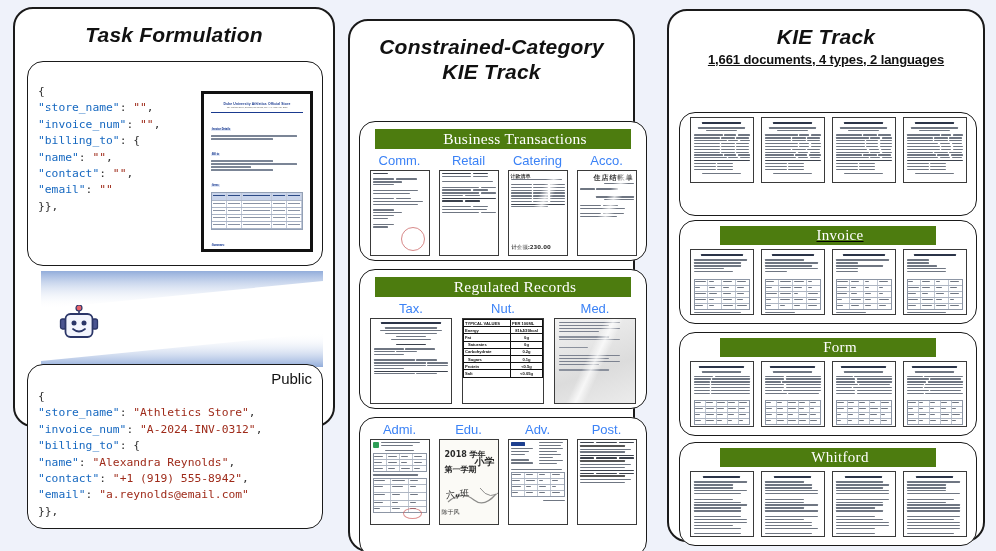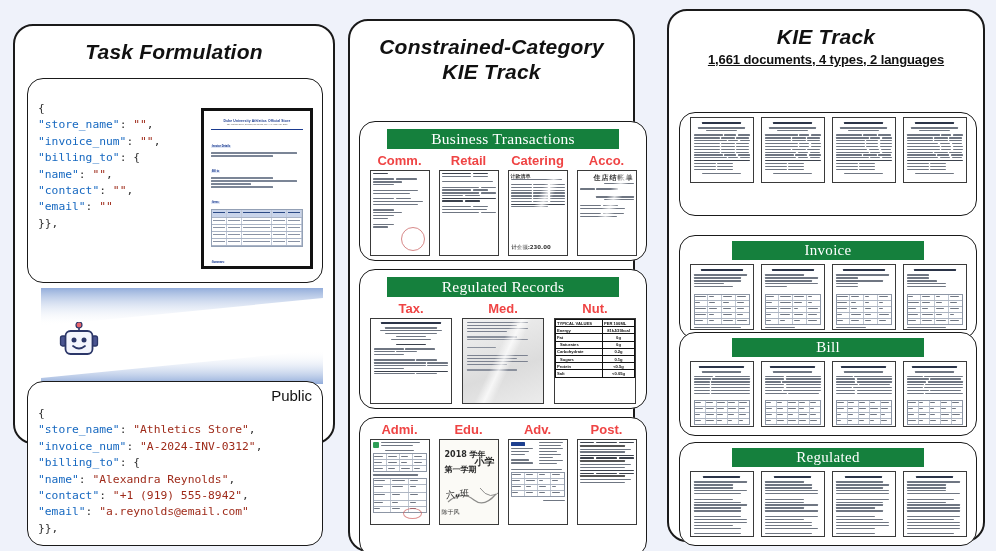--- a/index.html
+++ b/index.html
@@ -16,21 +16,21 @@
     position:absolute;background:#ffffff;
     border:2.2px solid #1a1a1a;border-radius:20px;
     box-sizing:border-box;
   }
   .subpanel{
     background:#ffffff;border:1.8px solid #1a1a1a;border-radius:16px;
     box-sizing:border-box;position:relative;
   }
 
   
-  #left-panel{left:13px;top:24px;width:322px;height:420px;}
+  #left-panel{left:13px;top:7px;width:322px;height:420px;}
   .panel-title{
     font-weight:bold;font-style:italic;font-size:21px;color:#111;
     text-align:center;letter-spacing:.2px;
   }
   #left-title{margin-top:14px;}
 
   #schema-box{position:absolute;left:12px;top:52px;width:296px;height:205px;}
   #output-box{position:absolute;left:12px;top:355px;width:296px;height:165px;}
 
   .box-label{
@@ -82,41 +82,41 @@
   .stat{
     text-align:center;font-size:13px;font-weight:bold;color:#111;
     text-decoration:underline;margin-top:3px;letter-spacing:-.1px;
   }
   .mid-sub{position:absolute;left:9px;width:288px;}
   #mid-sub-0{top:100px;height:140px;}
   #mid-sub-1{top:248px;height:140px;}
   #mid-sub-2{top:396px;height:140px;}
 
   .band{
-    margin:7px auto 0;height:20px;background:#15803d;color:#fff;
+    margin:7px auto 0;height:20px;background:#4d7c0f;color:#fff;
     font-family:"Liberation Serif",serif;font-size:15.5px;
-    display:flex;align-items:center;justify-content:center;letter-spacing:.3px;
+    display:flex;align-items:center;justify-content:center;letter-spacing:.3px;padding-left:24px;
   }
   .mid-sub .band{width:232px;}
 
   .cat-row{display:flex;justify-content:space-around;margin-top:4px;padding:0 5px;}
   .cat{display:flex;flex-direction:column;align-items:center;}
-  .cat-label{font-size:13px;font-weight:bold;color:#ef4444;margin-bottom:2px;}
+  .cat-label{font-size:13px;font-weight:normal;color:#3b82f6;margin-bottom:2px;}
   .thumb{
     border:1.4px solid #3a3a3a;background:#fff;overflow:hidden;position:relative;
   }
   .mid-sub .thumb{width:58px;height:84px;}
   .mid-sub.three .thumb{width:80px;height:84px;}
 
   
   #right-panel{left:667px;top:9px;width:318px;height:533px;}
   #right-title{margin-top:13px;line-height:25px;}
   .right-sub{position:absolute;left:10px;width:298px;height:104px;}
   #right-sub-0{top:101px;}
-  #right-sub-1{top:224px;}
+  #right-sub-1{top:209px;text-decoration:underline;}
   #right-sub-2{top:321px;}
   #right-sub-3{top:431px;}
   .right-sub .band{width:192px;height:19px;font-size:15px;margin-top:5px;}
   .right-row{display:flex;justify-content:space-around;margin-top:4px;padding:0 6px;}
   .right-sub .thumb{width:62px;height:64px;}
 
   
   .tx{position:absolute;inset:0;background:#fff;padding:2px 2.5px;box-sizing:border-box;}
   .ln{height:1.25px;background:#6f7682;margin-bottom:1.7px;border-radius:.4px;}
   .ln.w95{width:95%}.ln.w85{width:85%}.ln.w70{width:70%}.ln.w55{width:55%}
@@ -531,47 +531,20 @@
                   <div class="ln w28"></div>
                 </div>
             <div class="ln w40"></div>
             <div class="ln w100 dark" style="height:.6px;"></div>
             <div class="grid">
                   <div class="ln w55"></div>
                   <div class="ln w28"></div>
                 </div>
           </div>
             </div>
-        </div>
-        <div class="cat">
-          <div class="cat-label">Med.</div>
-          <div class="thumb">
-            <div class="greyfade"></div>
-            <div class="tx" style="background:transparent;padding:3px 4px;">
-              <div class="ln w85" style="background:#7c8290"></div>
-              <div class="ln w70" style="background:#7c8290"></div>
-              <div class="ln w85" style="background:#7c8290"></div>
-              <div class="ln w55" style="background:#7c8290"></div>
-              <div class="gap"></div>
-              <div class="ln w70" style="background:#8a909c"></div>
-              <div class="ln w85" style="background:#8a909c"></div>
-              <div class="gap"></div>
-                <div class="gap"></div>
-              <div class="ln w40" style="background:#8a909c"></div>
-              <div class="gap"></div>
-                <div class="gap"></div>
-              <div class="ln w85" style="background:#7c8290"></div>
-              <div class="ln w70" style="background:#7c8290"></div>
-              <div class="ln w85" style="background:#7c8290"></div>
-              <div class="ln w55" style="background:#7c8290"></div>
-              <div class="gap"></div>
-              <div class="ln w70" style="background:#8a909c"></div>
-            </div>
-            <div class="diag"></div>
-          </div>
         </div>
         <div class="cat">
           <div class="cat-label">Nut.</div>
           <div class="thumb nut">
             <table id="nut-table">
                 <tbody>
                   <tr>
                     <td>TYPICAL VALUES</td>
                     <td>PER 100ML</td>
                   </tr>
@@ -600,20 +573,47 @@
                     <td class="r">&lt;0.5g</td>
                   </tr>
                   <tr>
                     <td class="">Salt</td>
                     <td class="r">&lt;0.05g</td>
                   </tr>
                 </tbody>
               </table>
           </div>
         </div>
+        <div class="cat">
+          <div class="cat-label">Med.</div>
+          <div class="thumb">
+            <div class="greyfade"></div>
+            <div class="tx" style="background:transparent;padding:3px 4px;">
+              <div class="ln w85" style="background:#7c8290"></div>
+              <div class="ln w70" style="background:#7c8290"></div>
+              <div class="ln w85" style="background:#7c8290"></div>
+              <div class="ln w55" style="background:#7c8290"></div>
+              <div class="gap"></div>
+              <div class="ln w70" style="background:#8a909c"></div>
+              <div class="ln w85" style="background:#8a909c"></div>
+              <div class="gap"></div>
+                <div class="gap"></div>
+              <div class="ln w40" style="background:#8a909c"></div>
+              <div class="gap"></div>
+                <div class="gap"></div>
+              <div class="ln w85" style="background:#7c8290"></div>
+              <div class="ln w70" style="background:#7c8290"></div>
+              <div class="ln w85" style="background:#7c8290"></div>
+              <div class="ln w55" style="background:#7c8290"></div>
+              <div class="gap"></div>
+              <div class="ln w70" style="background:#8a909c"></div>
+            </div>
+            <div class="diag"></div>
+          </div>
+        </div>
       </div>
     </div>
 
     <div class="subpanel mid-sub" id="mid-sub-2">
       <div class="cat-row">
         <div class="cat">
           <div class="cat-label">Admi.</div>
           <div class="thumb">
               <div class="tx" style="padding:2px;">
             <div style="display:flex;align-items:center;gap:2px;">
@@ -1484,21 +1484,21 @@
                   </div>
                 </div>
               </div>
               <div class="gap"></div>
               <div class="ln w70"></div>
             </div>
           </div>
         </div>
     </div>
     <div class="subpanel right-sub" id="right-sub-2">
-      <div class="band">Bill</div>
+      <div class="band">Form</div>
       <div class="right-row">
           <div class="thumb">
             <div class="tx" style="padding: 3px;">
               <div class="ln hdr" style="width:80%"></div>
               <div class="ln w70" style="margin:0 auto 3px"></div>
               <div class="grid">
                 <div class="ln w40"></div>
                 <div class="ln w70"></div>
               </div>
               <div class="grid">
@@ -1909,21 +1909,21 @@
                   <div class="tcell">
                     <div class="ln w40"></div>
                   </div>
                 </div>
               </div>
             </div>
           </div>
         </div>
     </div>
     <div class="subpanel right-sub" id="right-sub-3">
-      <div class="band">Regulated</div>
+      <div class="band">Whitford</div>
       <div class="right-row">
           <div class="thumb">
             <div class="tx" style="padding: 3px;">
               <div class="ln hdr" style="width:65%"></div>
               <div class="ln w95"></div>
               <div class="ln w70"></div>
               <div class="ln w70"></div>
               <div class="ln w95"></div>
               <div class="ln w85"></div>
               <div class="gap"></div>

